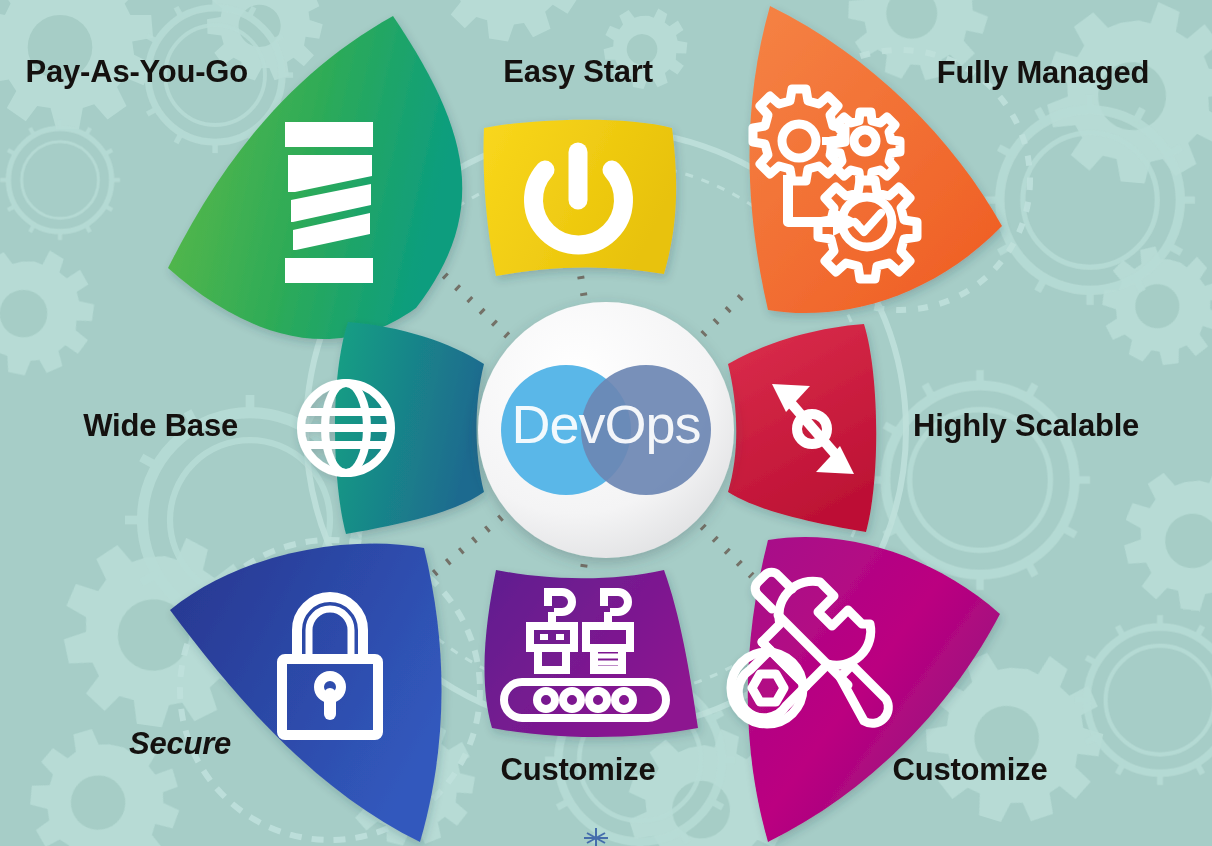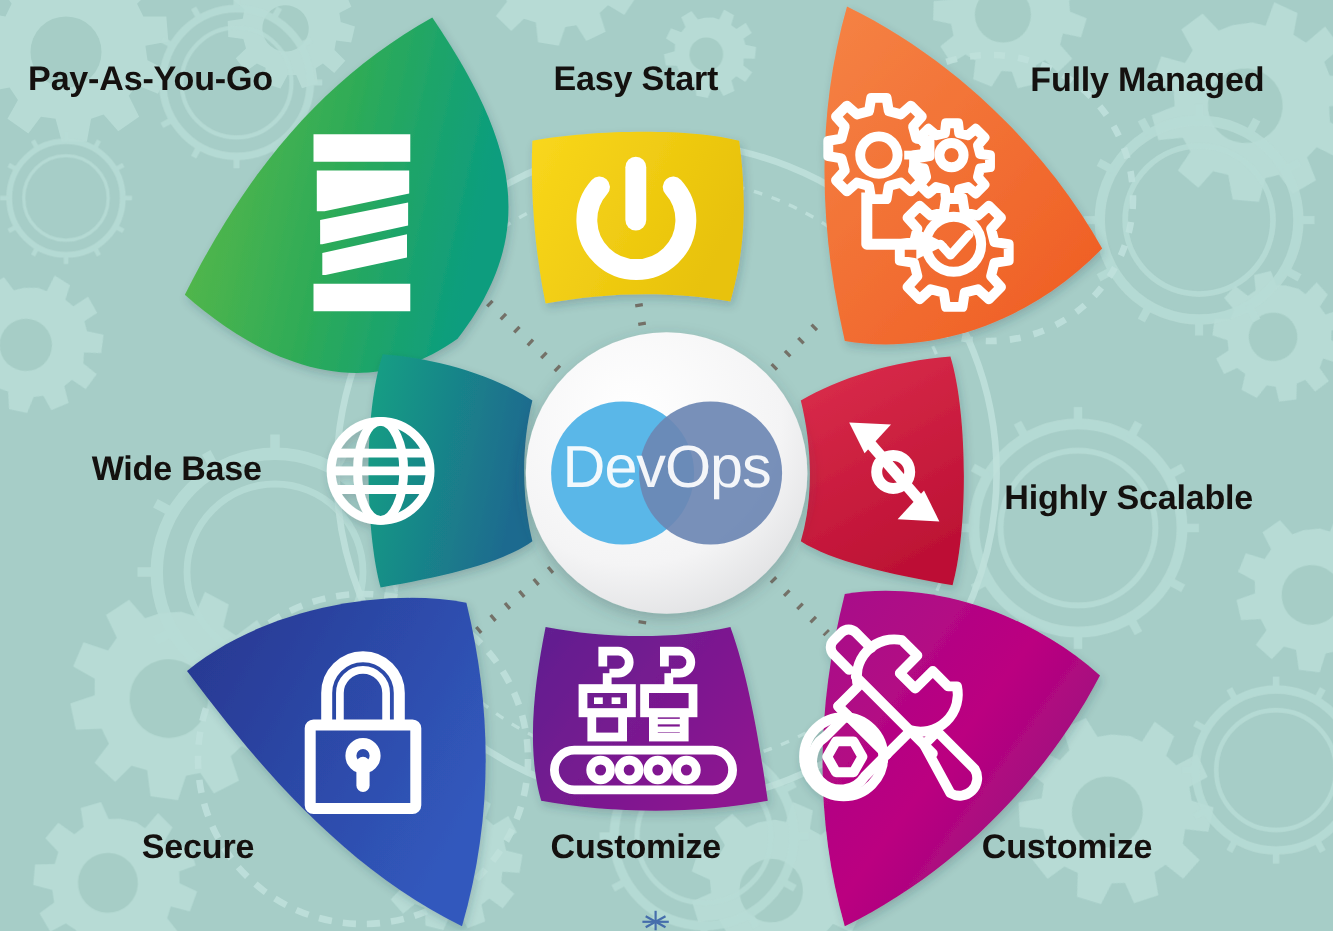--- a/index.html
+++ b/index.html
@@ -51,22 +51,22 @@
     line-height: 1;
   }
   .label.center  { transform: translateX(-50%); }
   .label.right   {  }
   .label.leftend { transform: translateX(-100%); }
 
   #label-pay        { left: 6px;    top: 56px;  }
   #label-easy       { left: 578px;  top: 56px;  }
   #label-fully      { left: 925px;  top: 57px;  }
   #label-wide       { left: 238px;  top: 410px; }
-  #label-scalable   { left: 913px;  top: 410px; margin-top: 27px; }
-  #label-secure     { left: 128px;  top: 754px; }
+  #label-scalable   { left: 913px;  top: 410px; }
+  #label-secure     { left: 128px;  top: 728px; font-style: italic; }
   #label-automate   { left: 578px;  top: 754px; }
   #label-customize  { left: 928px;  top: 754px; }
 </style>
 </head>
 <body>
 
 <div id="stage">
 
   <svg id="bg-pattern" viewBox="0 0 1212 846" xmlns="http://www.w3.org/2000/svg">
     <rect x="0" y="0" width="1212" height="846" fill="#a6cdc7"></rect>

